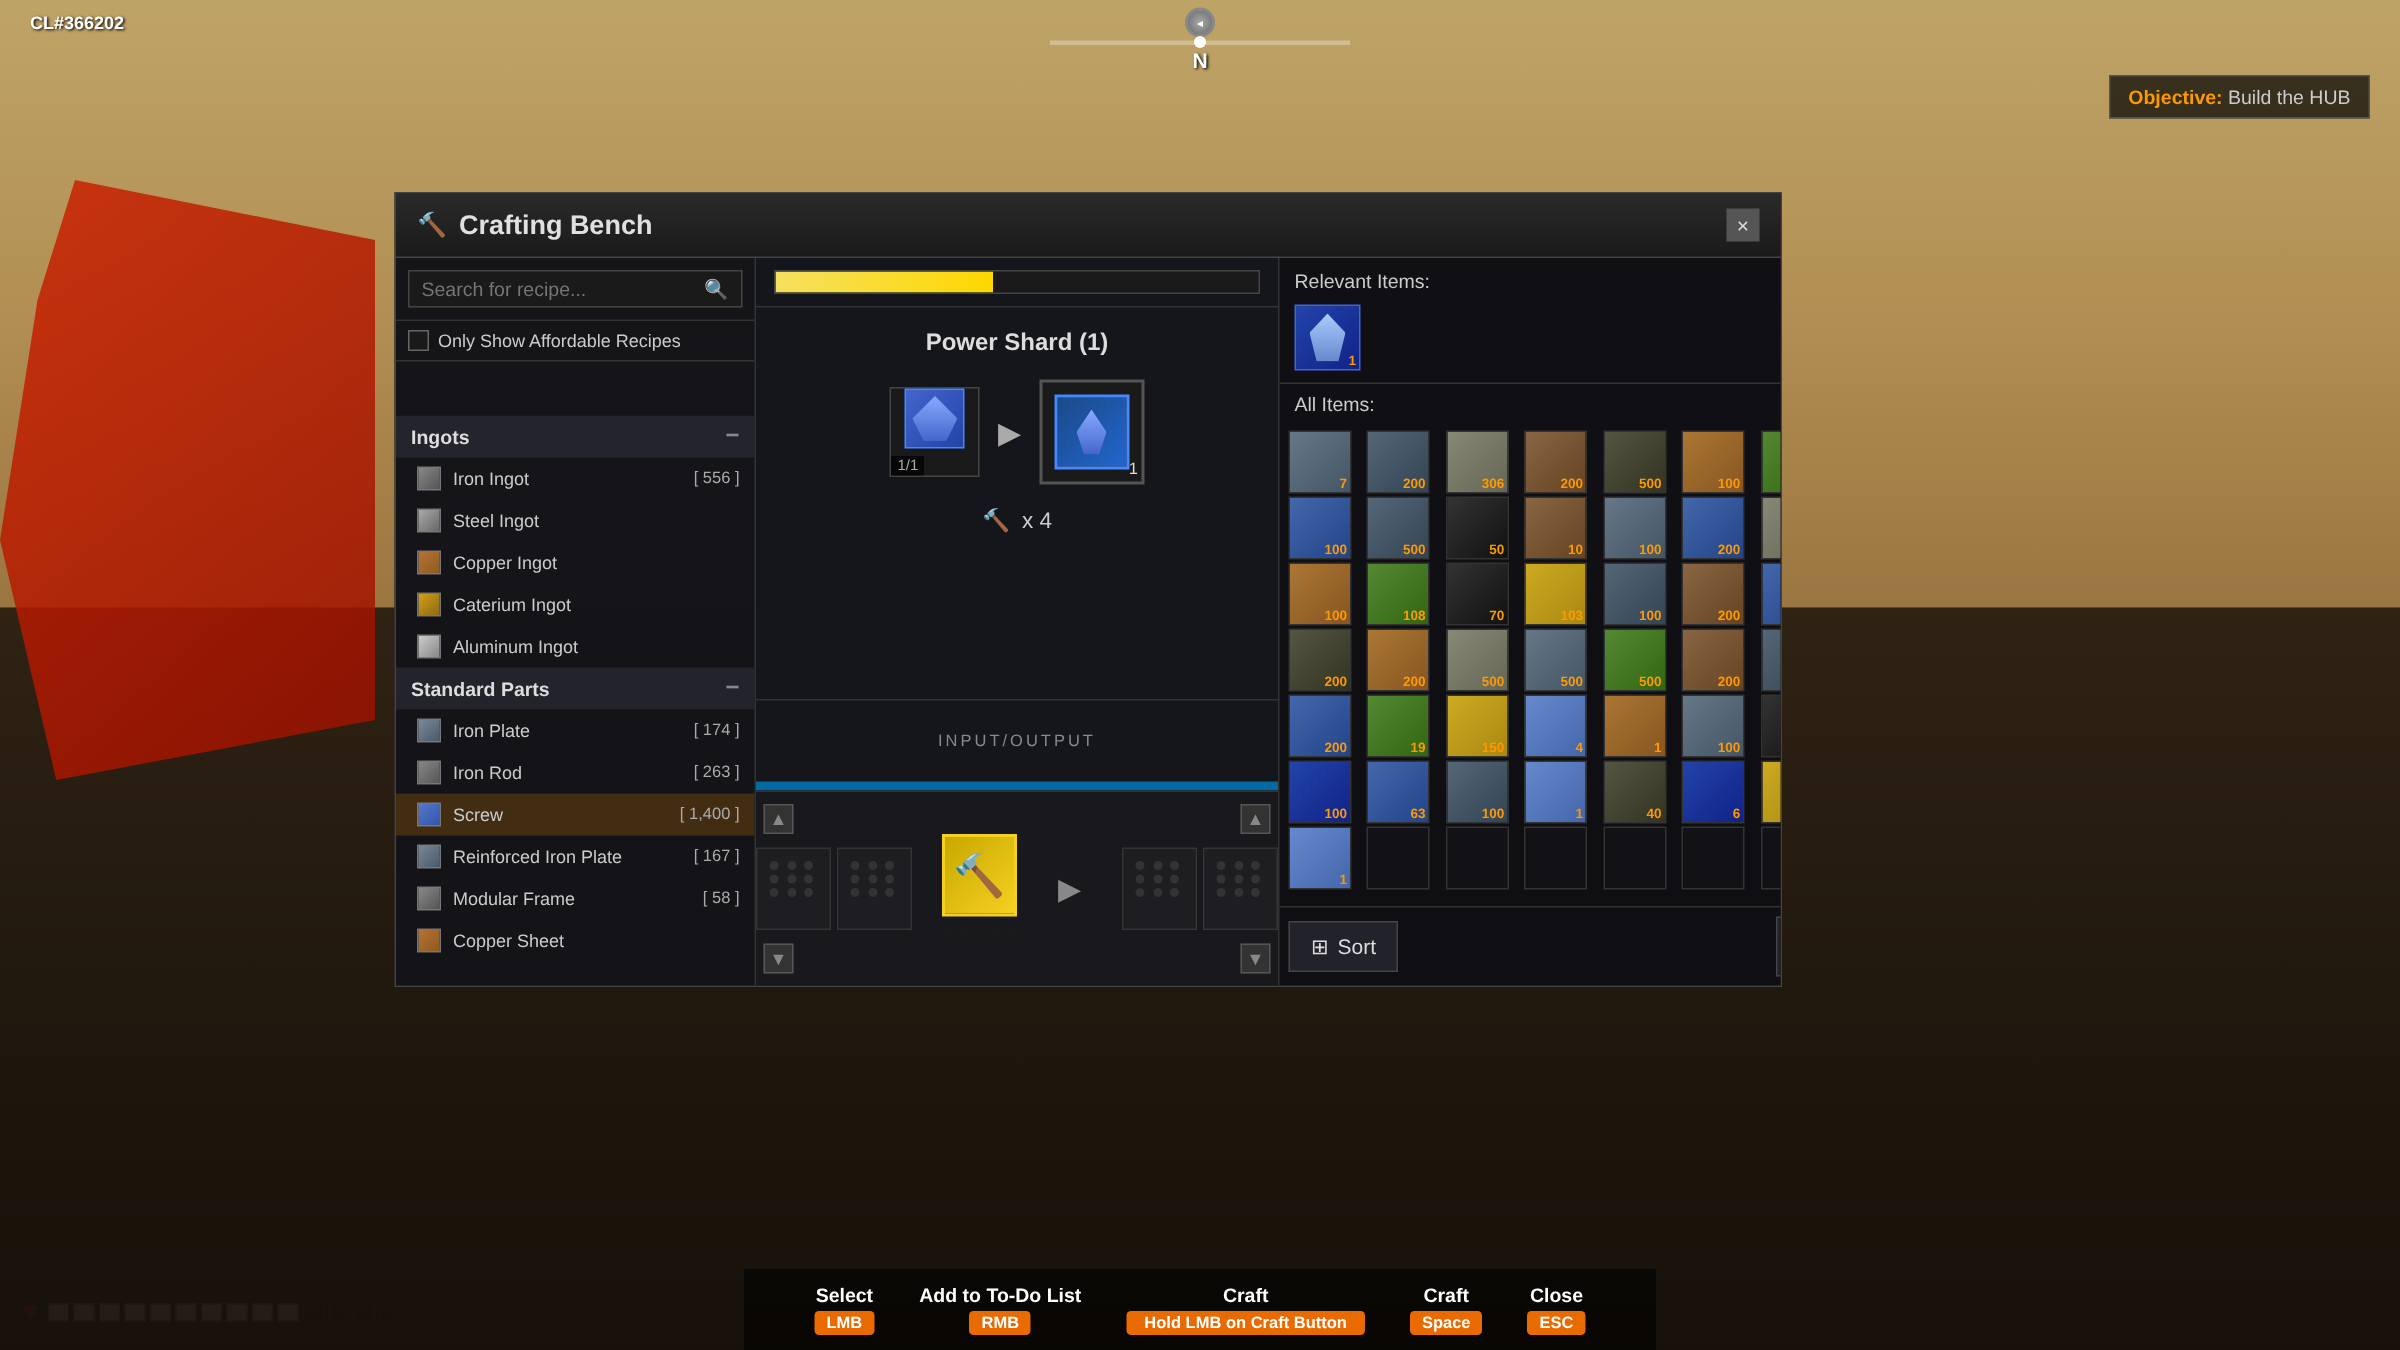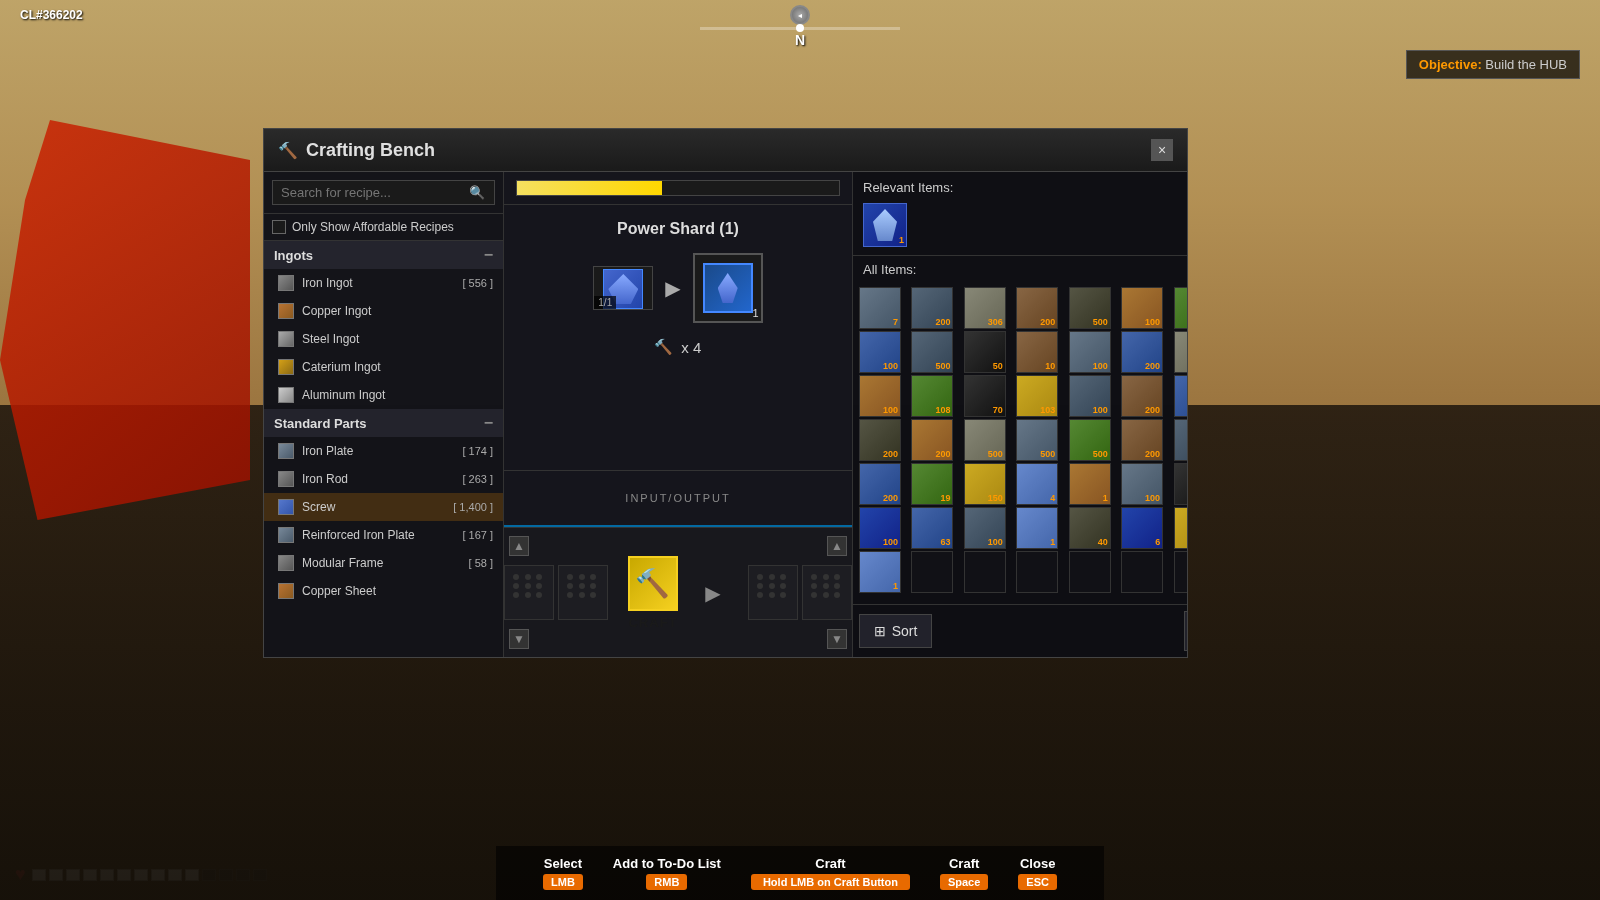--- a/index.html
+++ b/index.html
@@ -299,20 +299,21 @@
     }
 
     .affordable-label {
       color: #ccc;
       font-size: 12px;
     }
 
     .recipe-list {
       flex: 1;
       overflow-y: auto;
+      margin-top: 36px;
     }
 
     .recipe-list::-webkit-scrollbar {
       width: 6px;
     }
     .recipe-list::-webkit-scrollbar-track { background: #111; }
     .recipe-list::-webkit-scrollbar-thumb { background: #555; }
 
     .category-header {
       display: flex;
@@ -379,21 +380,21 @@
     .center-panel {
       flex: 1;
       display: flex;
       flex-direction: column;
       background: rgba(18, 18, 22, 0.95);
     }
 
     
     .recipe-detail {
       flex: 1;
-      border-bottom: 2px solid #0369a1;
+      border-bottom: 6px solid #0369a1;
       display: flex;
       flex-direction: column;
       background: rgba(22,22,28,0.95);
     }
 
     
     .progress-area {
       padding: 8px 12px;
       border-bottom: 1px solid #333;
     }
@@ -430,25 +431,25 @@
     .recipe-flow {
       display: flex;
       align-items: center;
       gap: 12px;
       margin-bottom: 10px;
     }
 
     .ingredient-box {
       position: relative;
       width: 60px;
-      height: 44px;
+      height: 60px;
       background: #1a1a1a;
       border: 1px solid #444;
       display: flex;
-      align-items: flex-end;
+      align-items: flex-start;
       justify-content: center;
     }
 
     .ingredient-overlay {
       position: absolute;
       bottom: 0;
       left: 0;
       background: rgba(0,0,0,0.7);
       color: #aaa;
       font-size: 10px;
@@ -851,26 +852,26 @@
         <div class="category-header">
           <span>Ingots</span>
           <span class="category-toggle">−</span>
         </div>
         <div class="recipe-item">
           <div class="recipe-icon iron-ingot"></div>
           <span class="recipe-name">Iron Ingot</span>
           <span class="recipe-count">[ 556 ]</span>
         </div>
         <div class="recipe-item">
+          <div class="recipe-icon steel"></div>
+          <span class="recipe-name">Steel Ingot</span>
+        </div>
+        <div class="recipe-item">
           <div class="recipe-icon copper"></div>
           <span class="recipe-name">Copper Ingot</span>
-        </div>
-        <div class="recipe-item">
-          <div class="recipe-icon steel"></div>
-          <span class="recipe-name">Steel Ingot</span>
         </div>
         <div class="recipe-item">
           <div class="recipe-icon caterium"></div>
           <span class="recipe-name">Caterium Ingot</span>
         </div>
         <div class="recipe-item">
           <div class="recipe-icon aluminum"></div>
           <span class="recipe-name">Aluminum Ingot</span>
         </div>
 

